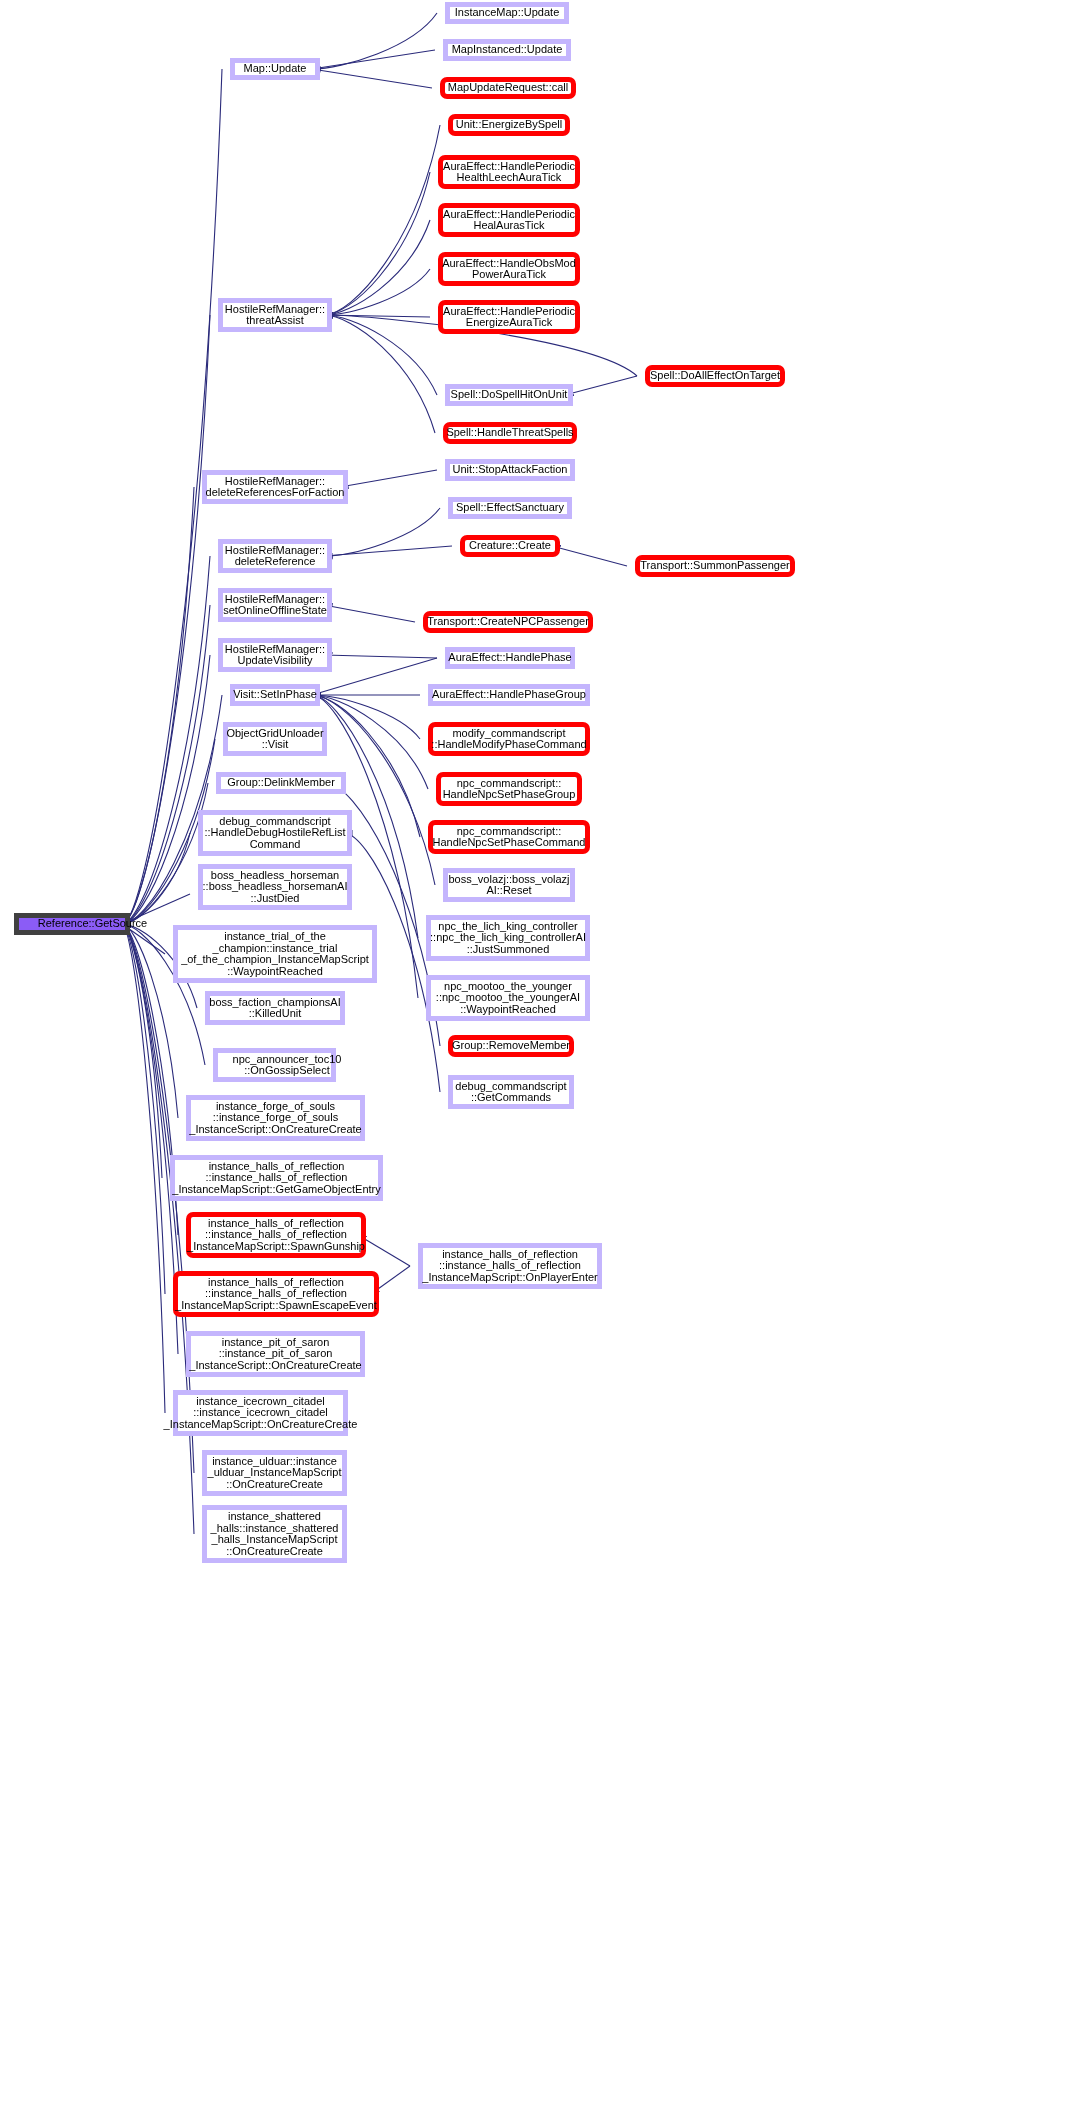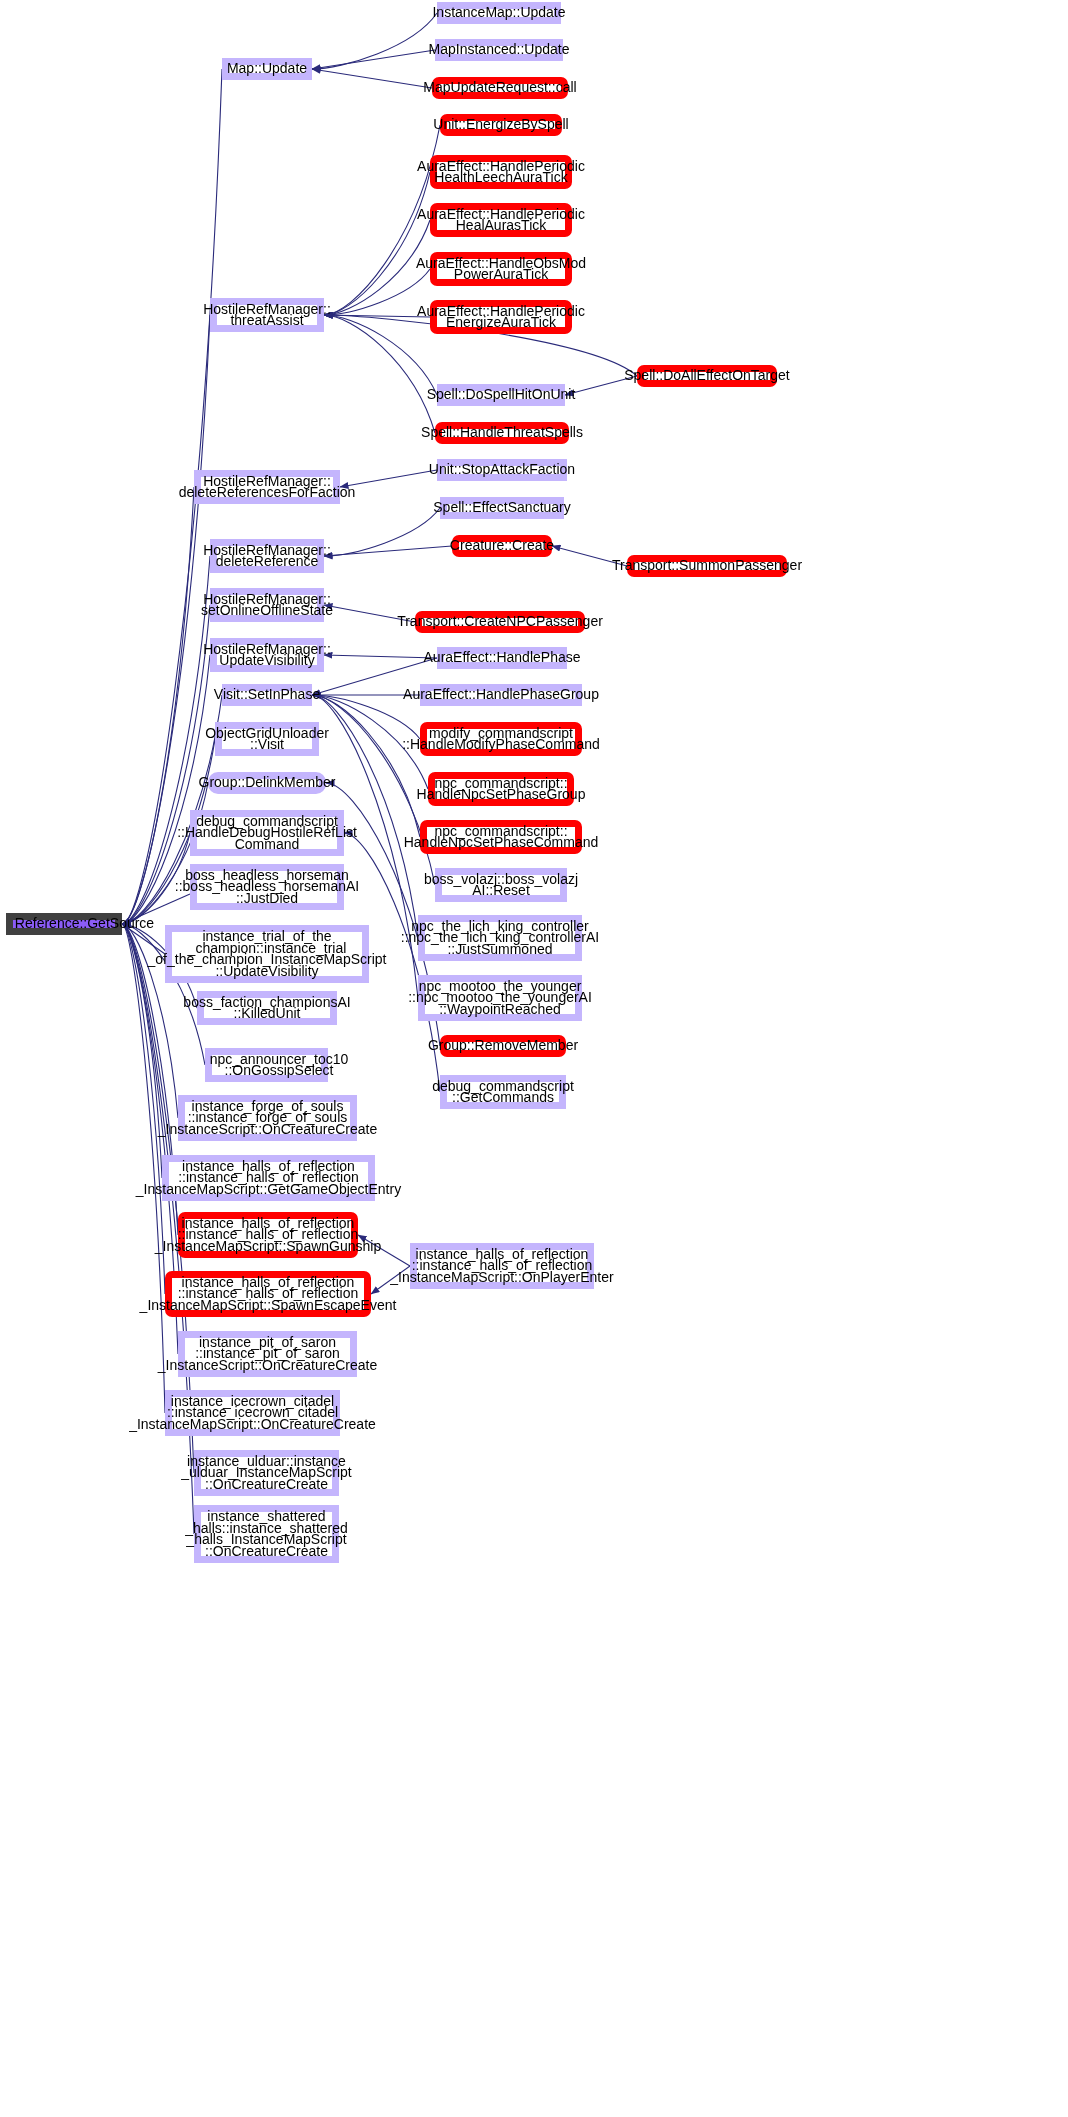--- a/index.html
+++ b/index.html
@@ -8,33 +8,34 @@
     width:1068px;
     height:2117px;
     background:#ffffff;
     font-family:"Liberation Sans","DejaVu Sans",sans-serif;
     overflow:hidden;
   }
   #edges{position:absolute;left:0;top:0;width:1068px;height:2117px;pointer-events:none;}
   .node{
     position:absolute;
     box-sizing:border-box;
-    border:7px solid #c4b5fd;
+    border:5px solid #c4b5fd;
     background:#ffffff;
     color:#000000;
     display:flex;
     align-items:center;
     justify-content:center;
     text-align:center;
-    font-size:14px;
+    font-size:11px;
     line-height:11.5px;
     letter-spacing:0px;
     white-space:pre-line;
     padding:1px 3px;
     cursor:pointer;
+    margin-left:8px;
   }
   .node.red{border-color:#ff0000;border-radius:7px;}
   .node.root{background:#8b5cf6;border-color:#404040;cursor:default;padding-left:44px;}
 </style>
 </head>
 <body>
 
 <div id="canvas">
   <svg id="edges" xmlns="http://www.w3.org/2000/svg">
     <defs>
@@ -132,38 +133,38 @@
       <div class="node" style="left: 210px; top: 638px; width: 114px; height: 34px;">HostileRefManager::
 UpdateVisibility</div>
       <div class="node" style="left: 420px; top: 684px; width: 162px; height: 22px;">AuraEffect::HandlePhaseGroup</div>
       <div class="node" style="left: 222px; top: 684px; width: 90px; height: 22px;">Visit::SetInPhase</div>
       <div class="node red" style="left: 420px; top: 722px; width: 162px; height: 34px;">modify_commandscript
 ::HandleModifyPhaseCommand</div>
       <div class="node" style="left: 215px; top: 722px; width: 104px; height: 34px;">ObjectGridUnloader
 ::Visit</div>
       <div class="node red" style="left: 428px; top: 772px; width: 146px; height: 34px;">npc_commandscript::
 HandleNpcSetPhaseGroup</div>
-      <div class="node" style="left: 208px; top: 772px; width: 118px; height: 22px; border-radius: 10px;">Group::DelinkMember</div>
+      <div class="node" style="left: 208px; top: 772px; width: 130px; height: 22px;">Group::DelinkMember</div>
       <div class="node red" style="left: 420px; top: 820px; width: 162px; height: 34px;">npc_commandscript::
 HandleNpcSetPhaseCommand</div>
       <div class="node" style="left: 190px; top: 810px; width: 154px; height: 46px;">debug_commandscript
 ::HandleDebugHostileRefList
 Command</div>
       <div class="node" style="left: 435px; top: 868px; width: 132px; height: 34px;">boss_volazj::boss_volazj
 AI::Reset</div>
       <div class="node" style="left: 190px; top: 864px; width: 154px; height: 46px;">boss_headless_horseman
 ::boss_headless_horsemanAI
 ::JustDied</div>
       <div class="node" style="left: 418px; top: 915px; width: 164px; height: 46px;">npc_the_lich_king_controller
 ::npc_the_lich_king_controllerAI
 ::JustSummoned</div>
       <div class="node" style="left: 165px; top: 925px; width: 204px; height: 58px;">instance_trial_of_the
 _champion::instance_trial
 _of_the_champion_InstanceMapScript
-::UpdateVisibility</div>
+::WaypointReached</div>
       <div class="node" style="left: 418px; top: 975px; width: 164px; height: 46px;">npc_mootoo_the_younger
 ::npc_mootoo_the_youngerAI
 ::WaypointReached</div>
       <div class="node" style="left: 197px; top: 991px; width: 140px; height: 34px;">boss_faction_championsAI
 ::KilledUnit</div>
       <div class="node red" style="left: 440px; top: 1035px; width: 126px; height: 22px;">Group::RemoveMember</div>
       <div class="node" style="left: 205px; top: 1048px; width: 123px; height: 34px; padding-left: 28px;">npc_announcer_toc10
 ::OnGossipSelect</div>
       <div class="node" style="left: 440px; top: 1075px; width: 126px; height: 34px;">debug_commandscript
 ::GetCommands</div>

